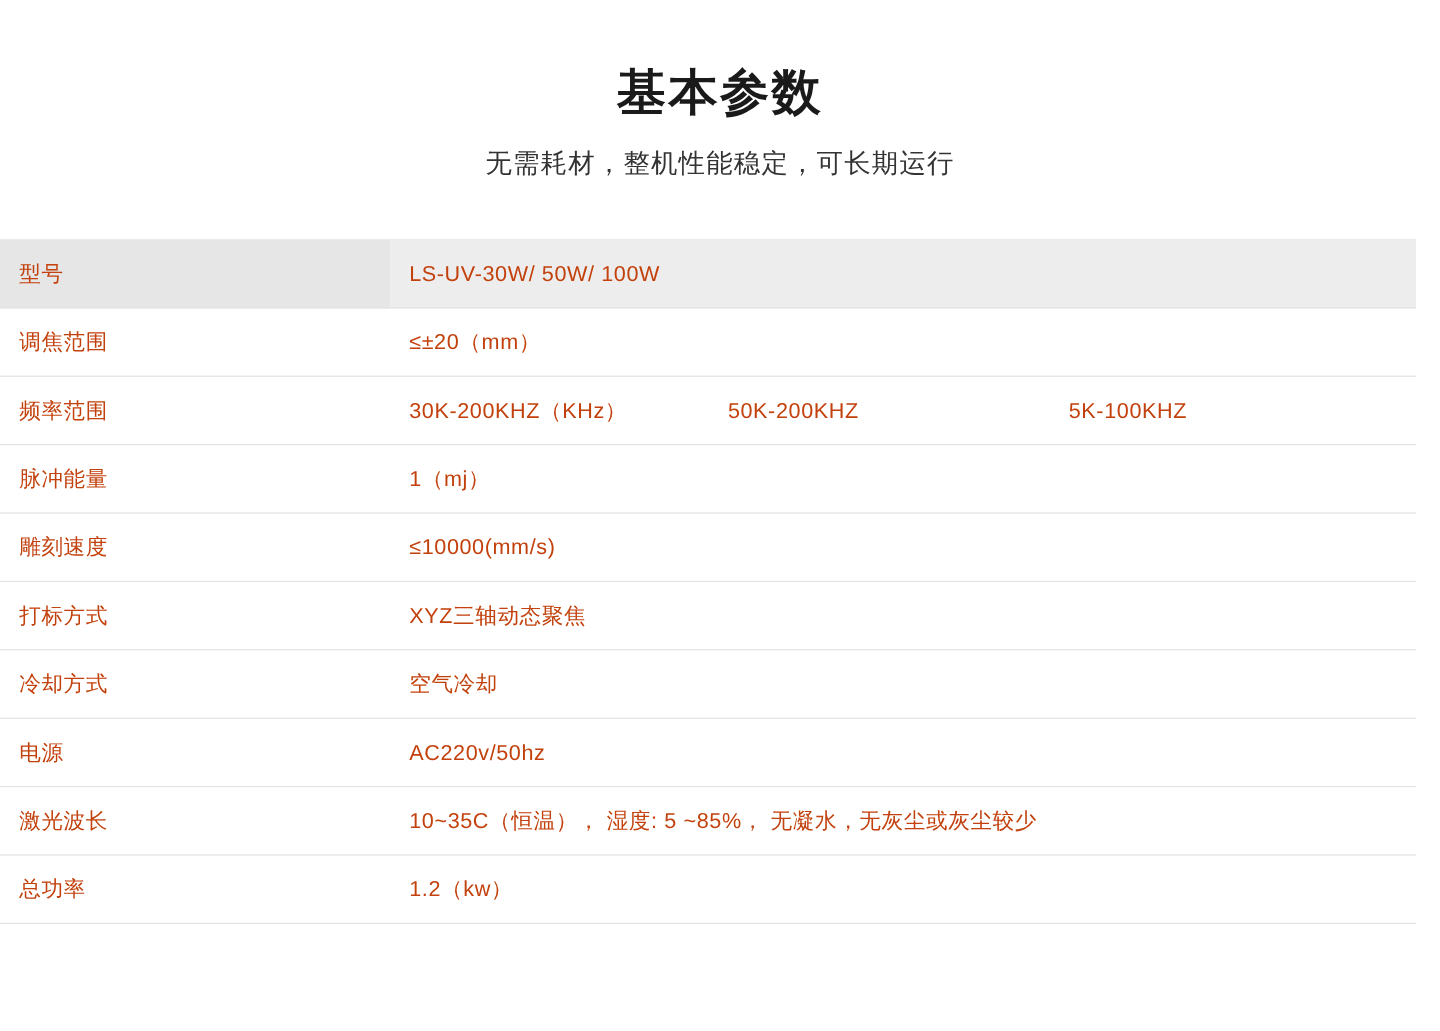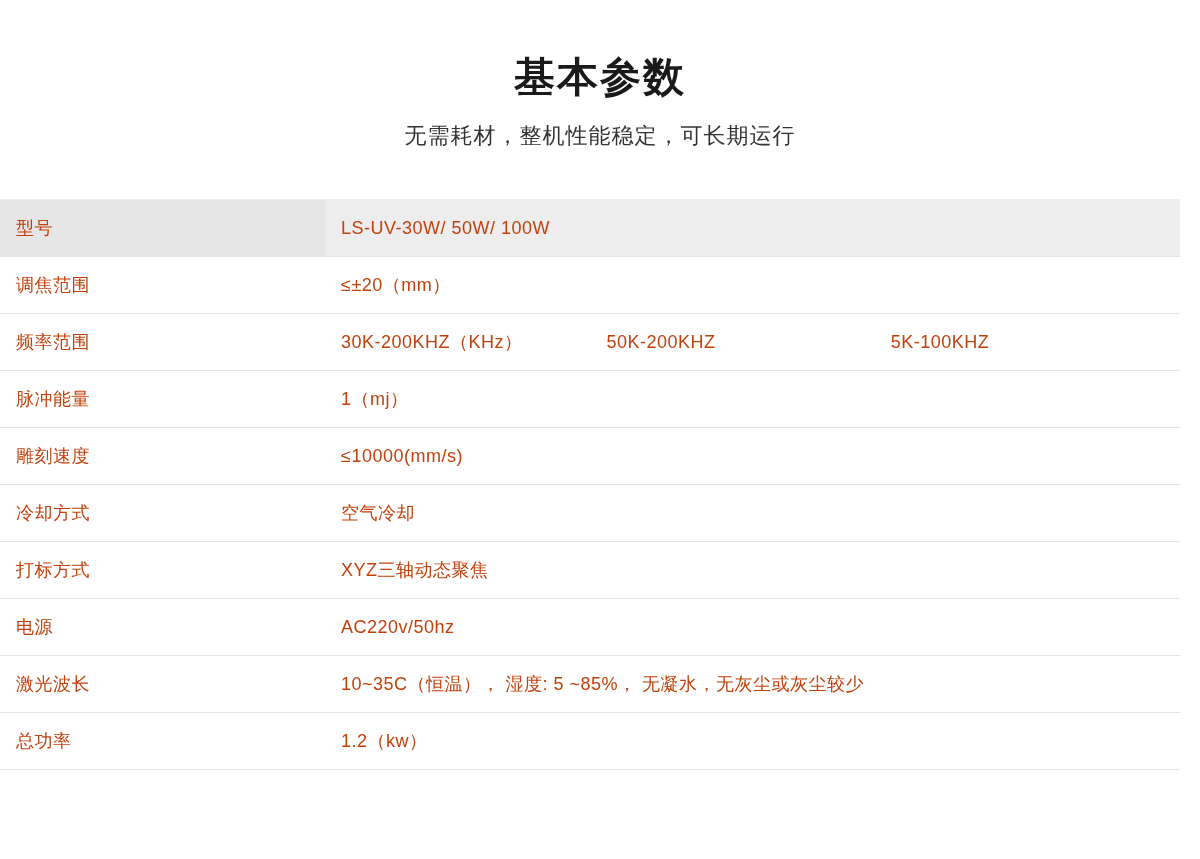--- a/index.html
+++ b/index.html
@@ -112,26 +112,26 @@
         </tr>
         <tr>
           <td class="cell-label">脉冲能量</td>
           <td class="cell-value"><span class="val-seg s1">1（mj）</span></td>
         </tr>
         <tr>
           <td class="cell-label">雕刻速度</td>
           <td class="cell-value"><span class="val-seg s1">≤10000(mm/s)</span></td>
         </tr>
         <tr>
+          <td class="cell-label">打标方式</td>
+          <td class="cell-value"><span class="val-seg s1">XYZ三轴动态聚焦</span></td>
+        </tr>
+        <tr>
           <td class="cell-label">冷却方式</td>
           <td class="cell-value"><span class="val-seg s1">空气冷却</span></td>
-        </tr>
-        <tr>
-          <td class="cell-label">打标方式</td>
-          <td class="cell-value"><span class="val-seg s1">XYZ三轴动态聚焦</span></td>
         </tr>
         <tr>
           <td class="cell-label">电源</td>
           <td class="cell-value"><span class="val-seg s1">AC220v/50hz</span></td>
         </tr>
         <tr>
           <td class="cell-label">激光波长</td>
           <td class="cell-value"><span class="val-seg s1">10~35C（恒温）， 湿度: 5 ~85%， 无凝水，无灰尘或灰尘较少</span></td>
         </tr>
         <tr>

